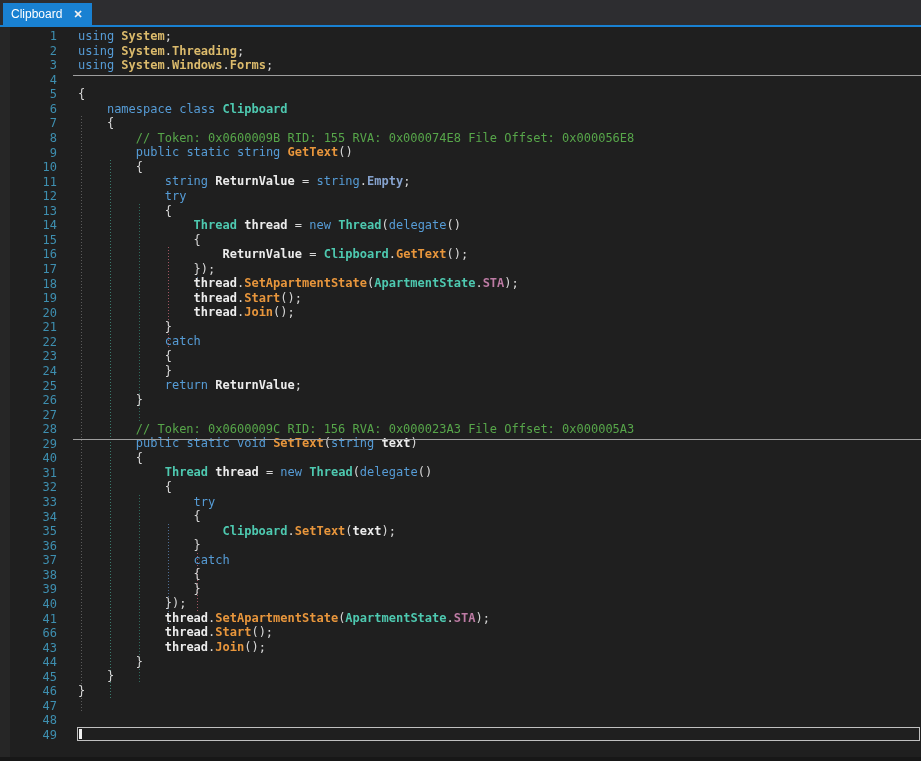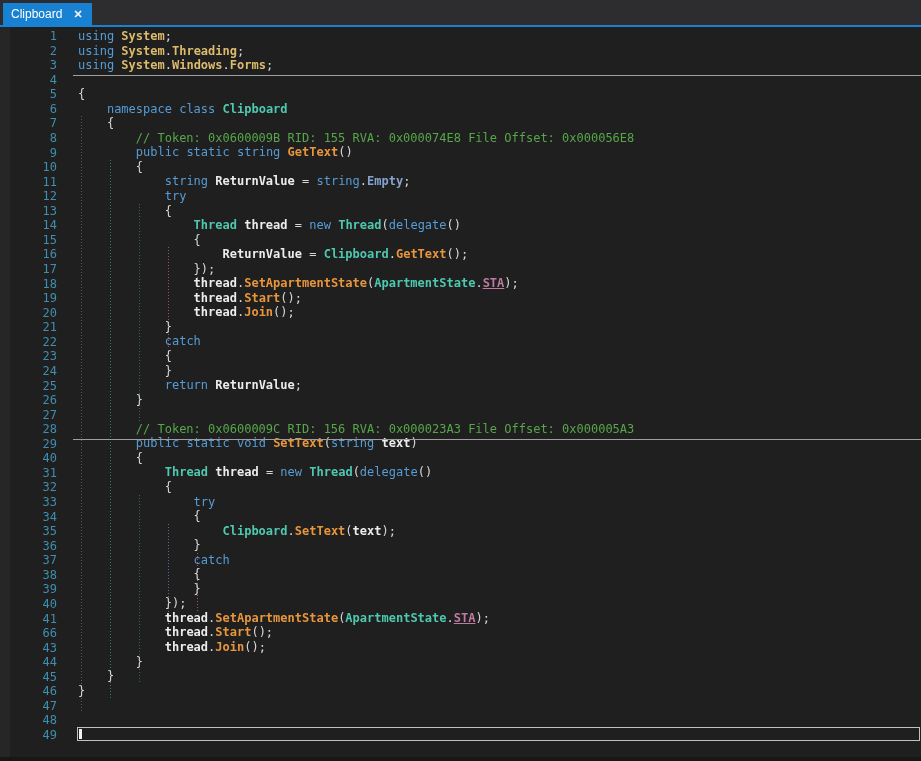--- a/index.html
+++ b/index.html
@@ -25,21 +25,21 @@
                 font-size:12px; line-height:14.56px; color:#d8d8d8; }
   .row { white-space:pre; tab-size:4; height:14.56px; }
 
   .tk-k { color:#569cd6; }                      
   .tk-n { color:#dcbb6c; font-weight:bold; }    
   .tk-c { color:#57a64a; }                      
   .tk-t { color:#4ec9b0; font-weight:bold; }    
   .tk-m { color:#e8963c; font-weight:bold; }    
   .tk-v { color:#ececec; font-weight:bold; }    
   .tk-f { color:#86a3cf; font-weight:bold;margin-top:31px; }    
-  .tk-e { color:#bd7ba4; font-weight:bold;text-decoration:underline; }    
+  .tk-e { color:#bd7ba4; font-weight:bold; }    
   .tk-p { color:#d8d8d8; }                      
 
   
   .guide { position:absolute; width:1px; }
   .guide-namespace { background:repeating-linear-gradient(to bottom,#5a5a5a 0 1px,transparent 1px 3px); }
   .guide-type      { background:repeating-linear-gradient(to bottom,#3a7a6c 0 1px,transparent 1px 3px); }
   .guide-method    { background:repeating-linear-gradient(to bottom,#2e6b5e 0 1px,transparent 1px 3px); }
   .guide-try       { background:repeating-linear-gradient(to bottom,#a05460 0 1px,transparent 1px 3px); }
   .guide-delegate  { background:repeating-linear-gradient(to bottom,#4e6e96 0 1px,transparent 1px 3px); }
 

